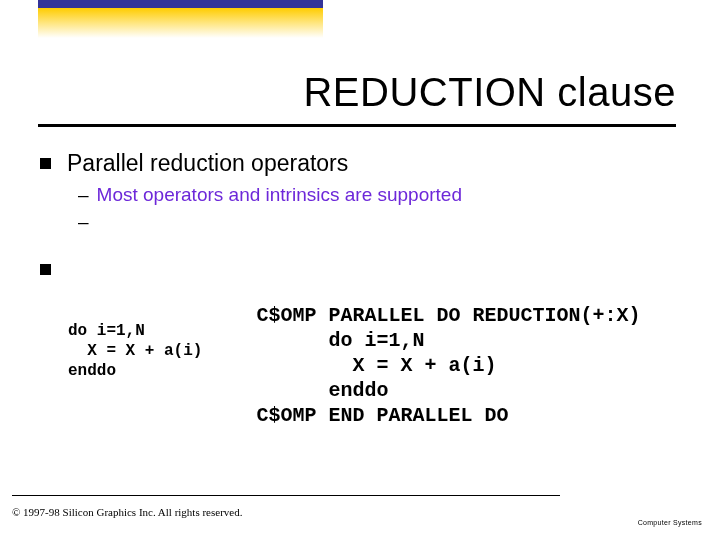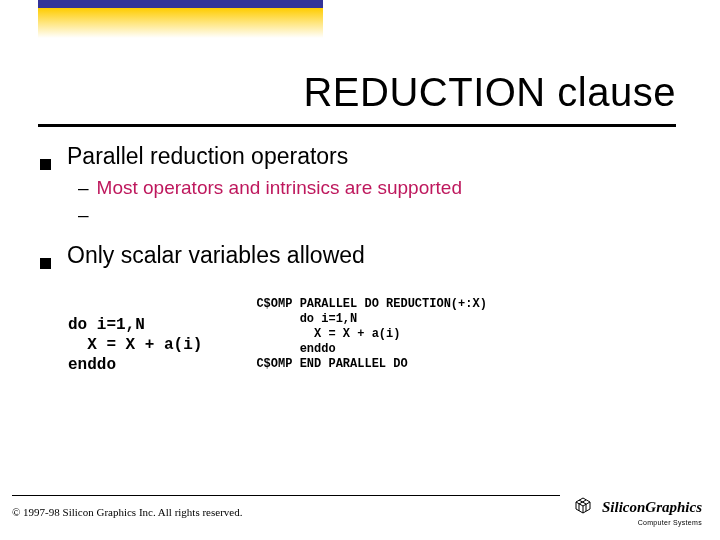--- a/index.html
+++ b/index.html
@@ -46,22 +46,22 @@
     background: #000;
   }
   .content {
     position: absolute;
     top: 140px;
     left: 40px;
     right: 40px;
   }
   .l1 {
     display: flex;
-    align-items: flex-end;
-    margin-top: 3px;
+    align-items: flex-start;
+    margin-top: 10px;
     margin-bottom: 6px;
   }
   .l1 .sq {
     width: 11px;
     height: 11px;
     background: #000;
     margin-top: 8px;
     margin-right: 16px;
     flex-shrink: 0;
   }
@@ -75,40 +75,40 @@
     margin-left: 38px;
     margin-bottom: 2px;
   }
   .l2 .dash {
     font-size: 19px;
     margin-right: 8px;
     line-height: 1.3;
   }
   .l2 .txt {
     font-size: 19px;
-    color: #be185d;
+    color: #6d28d9;
     line-height: 1.3;
   }
   .gap { height: 10px; }
   .code-row {
     display: flex;
     margin-top: 28px;
     margin-left: 28px;
   }
   .code-left {
     font-family: "Courier New", monospace;
     font-size: 16px;
     font-weight: bold;
     white-space: pre;
     line-height: 1.25;
     margin-top: 18px;
   }
   .code-right {
     font-family: "Courier New", monospace;
-    font-size: 12px;
+    font-size: 20px;
     font-weight: bold;
     white-space: pre;
     line-height: 1.25;
     margin-left: 54px;
   }
   .footer-line {
     position: absolute;
     bottom: 44px;
     left: 12px;
     right: 160px;
@@ -170,46 +170,33 @@
     <div class="txt">Most operators and intrinsics are supported</div>
   </div>
   <div class="l2">
     <div class="dash">–</div>
   </div>
 
   <div class="gap"></div>
 
   <div class="l1">
     <div class="sq"></div>
-    <div class="txt">Only scalar variables allowed</div>
   </div>
 
   <div class="code-row">
     <div class="code-left">do i=1,N
   X = X + a(i)
 enddo</div>
     <div class="code-right">C$OMP PARALLEL DO REDUCTION(+:X)
       do i=1,N
         X = X + a(i)
       enddo
 C$OMP END PARALLEL DO</div>
   </div>
 
 </div>
 
 <div class="footer-line"></div>
 <div class="copyright">© 1997-98 Silicon Graphics Inc. All rights reserved.</div>
 
 <div class="logo">
-  <div>
-    <span class="cube">
-      <svg width="22" height="22" viewBox="0 0 22 22">
-        <g stroke="#000" stroke-width="1" fill="none">
-          <path d="M4 8 L11 4 L18 8 L18 15 L11 19 L4 15 Z"></path>
-          <path d="M4 8 L11 12 L18 8 M11 12 L11 19"></path>
-          <path d="M7 6 L14 10 M7 17 L7 10 L14 6 M14 10 L14 17"></path>
-        </g>
-      </svg>
-    </span>
-    <span class="brand">SiliconGraphics</span>
-  </div>
   <div class="sub">Computer Systems</div>
 </div>
 
 </body></html>

